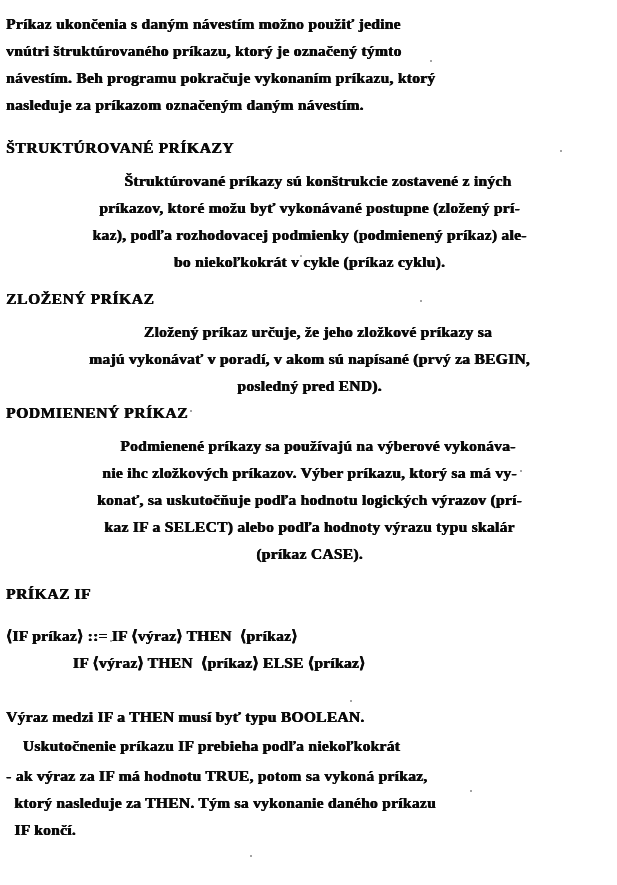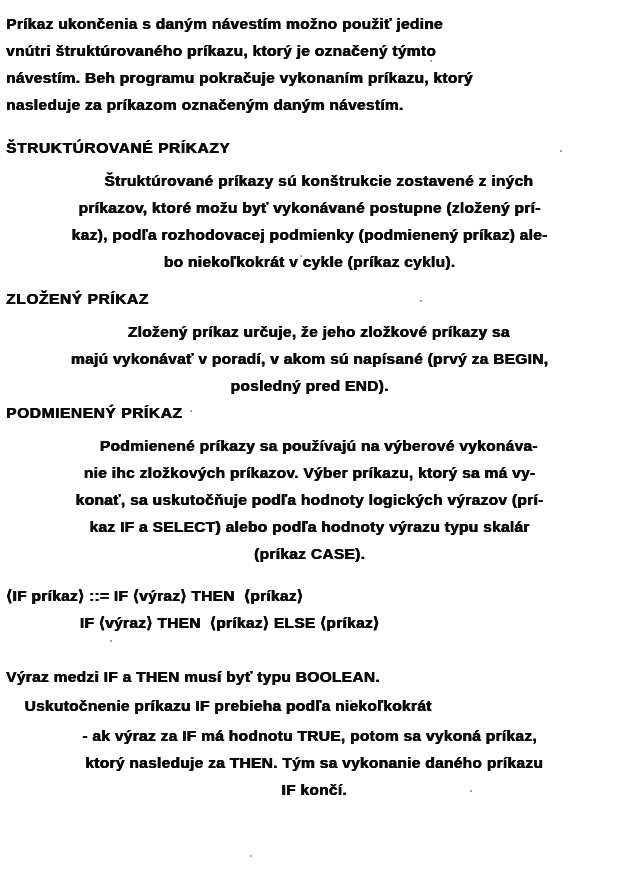--- a/index.html
+++ b/index.html
@@ -6,21 +6,21 @@
     margin: 0;
     padding: 0;
     background: #ffffff;
   }
   .page {
     position: relative;
     width: 617px;
     height: 885px;
     background: #ffffff;
     overflow: hidden;
-    font-family: Liberation Sans, sans-serif;
+    font-family: Liberation Serif, serif;
     font-weight: bold;
     color: #0b0b0b;
     font-size: 15.5px;
     box-sizing: border-box;
     padding: 10px 4px 0 6px;
     
     background-image:
       radial-gradient(#0000 0.4px, transparent 0.5px);
   }
   .line {
@@ -36,21 +36,21 @@
   }
   .para { margin: 0; }
   .mt-h1   { margin-top: 16px; }
   .mt-p    { margin-top: 6px; text-align: center;  }
   .mt-h2   { margin-top: 10px; }
   .mt-h3   {  }
   .mt-h4   { margin-top: 13px; }
   .mt-syn  { margin-top: 15px;  }
   .mt-sent { margin-top: 27px; }
   .mt-cont { margin-top: 2px;  }
-  .mt-bul  { margin-top: 3px; text-align: center;  }
+  .mt-bul  { margin-top: 3px;  }
   
   .noise {
     position: absolute;
     background: #222;
     border-radius: 50%;
     opacity: 0.55;
   }
 </style>
 </head>
 <body>
@@ -82,25 +82,28 @@
     <div class="line">majú vykonávať v poradí, v akom sú napísané (prvý za BEGIN,</div>
     <div class="line">posledný pred END).</div>
   </div>
 
   <div class="para heading mt-h3">
     <div class="line">PODMIENENÝ PRÍKAZ</div>
   </div>
   <div class="para mt-p">
     <div class="line">    Podmienené príkazy sa používajú na výberové vykonáva-</div>
     <div class="line">nie ihc zložkových príkazov. Výber príkazu, ktorý sa má vy-</div>
-    <div class="line">konať, sa uskutočňuje podľa hodnoty logických výrazov (prí-</div>
+    <div class="line">konať, sa uskutočňuje podľa hodnotu logických výrazov (prí-</div>
     <div class="line">kaz IF a SELECT) alebo podľa hodnoty výrazu typu skalár</div>
     <div class="line">(príkaz CASE).</div>
   </div>
 
+  <div class="para heading mt-h4">
+    <div class="line">PRÍKAZ IF</div>
+  </div>
   <div class="para mt-syn">
     <div class="line">⟨IF príkaz⟩ ::= IF ⟨výraz⟩ THEN  ⟨príkaz⟩</div>
     <div class="line">                IF ⟨výraz⟩ THEN  ⟨príkaz⟩ ELSE ⟨príkaz⟩</div>
   </div>
 
   <div class="para mt-sent">
     <div class="line">Výraz medzi IF a THEN musí byť typu BOOLEAN.</div>
   </div>
 
   <div class="para mt-cont">

